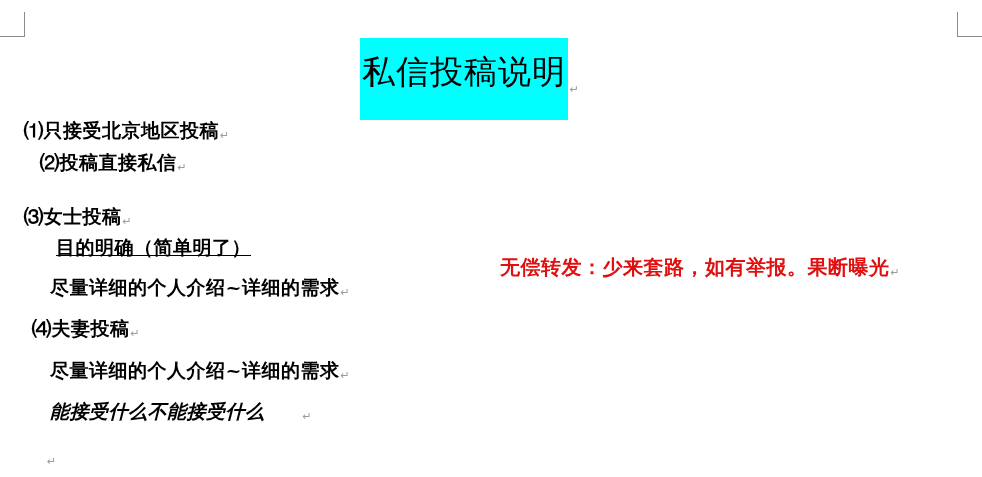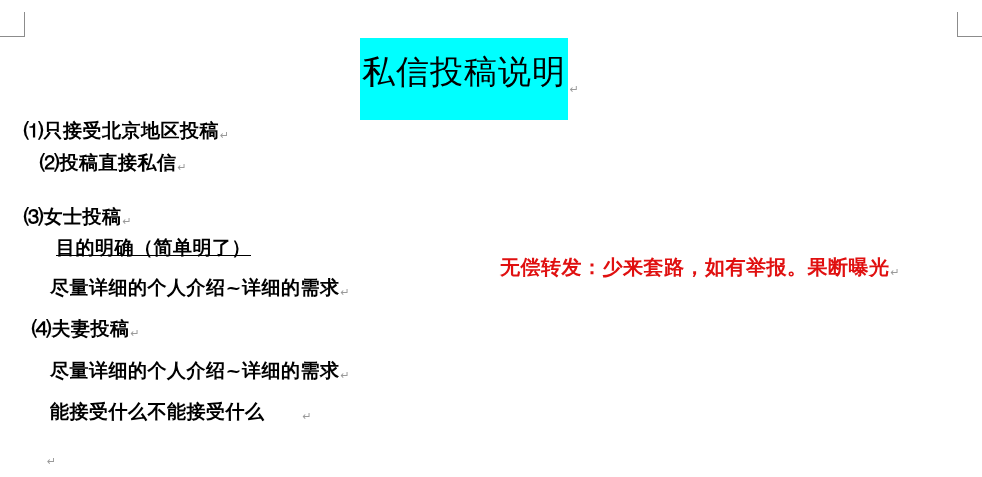--- a/index.html
+++ b/index.html
@@ -43,18 +43,18 @@
 </div>
 <div class="line" style="left:50px; top:275px;">
   <span>尽量详细的个人介绍~详细的需求</span><span class="mark">↵</span>
 </div>
 <div class="line" style="left:32px; top:316px;">
   <span>⑷夫妻投稿</span><span class="mark">↵</span>
 </div>
 <div class="line" style="left:50px; top:358px;">
   <span>尽量详细的个人介绍~详细的需求</span><span class="mark">↵</span>
 </div>
-<div class="line" style="left:50px; top:399px;">
+<div class="line" style="left:50px; top:399px;font-style:italic;">
   <span>能接受什么不能接受什么</span><span class="mark" style="margin-left:38px;">↵</span>
 </div>
 <div class="line" style="left:46px; top:444px;">
   <span class="mark">↵</span>
 </div>
 
 </body></html>

